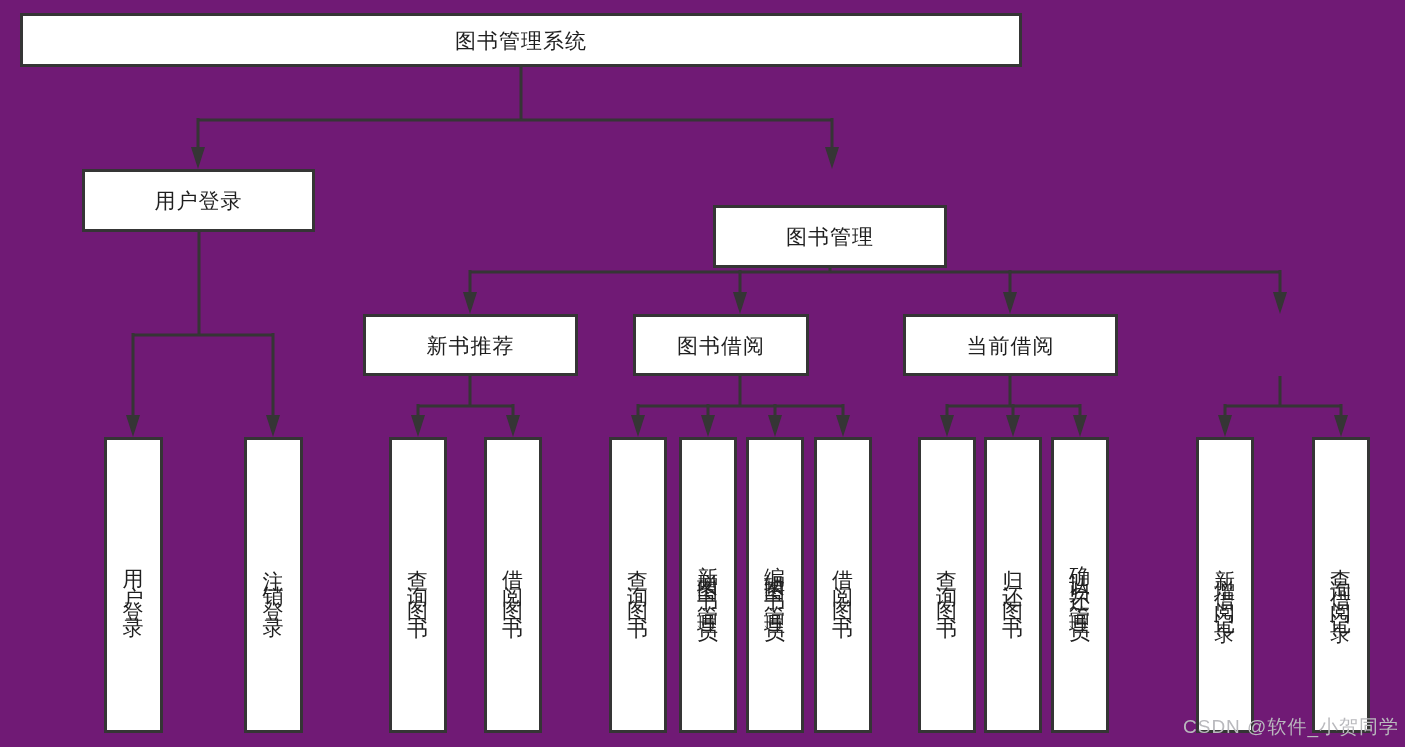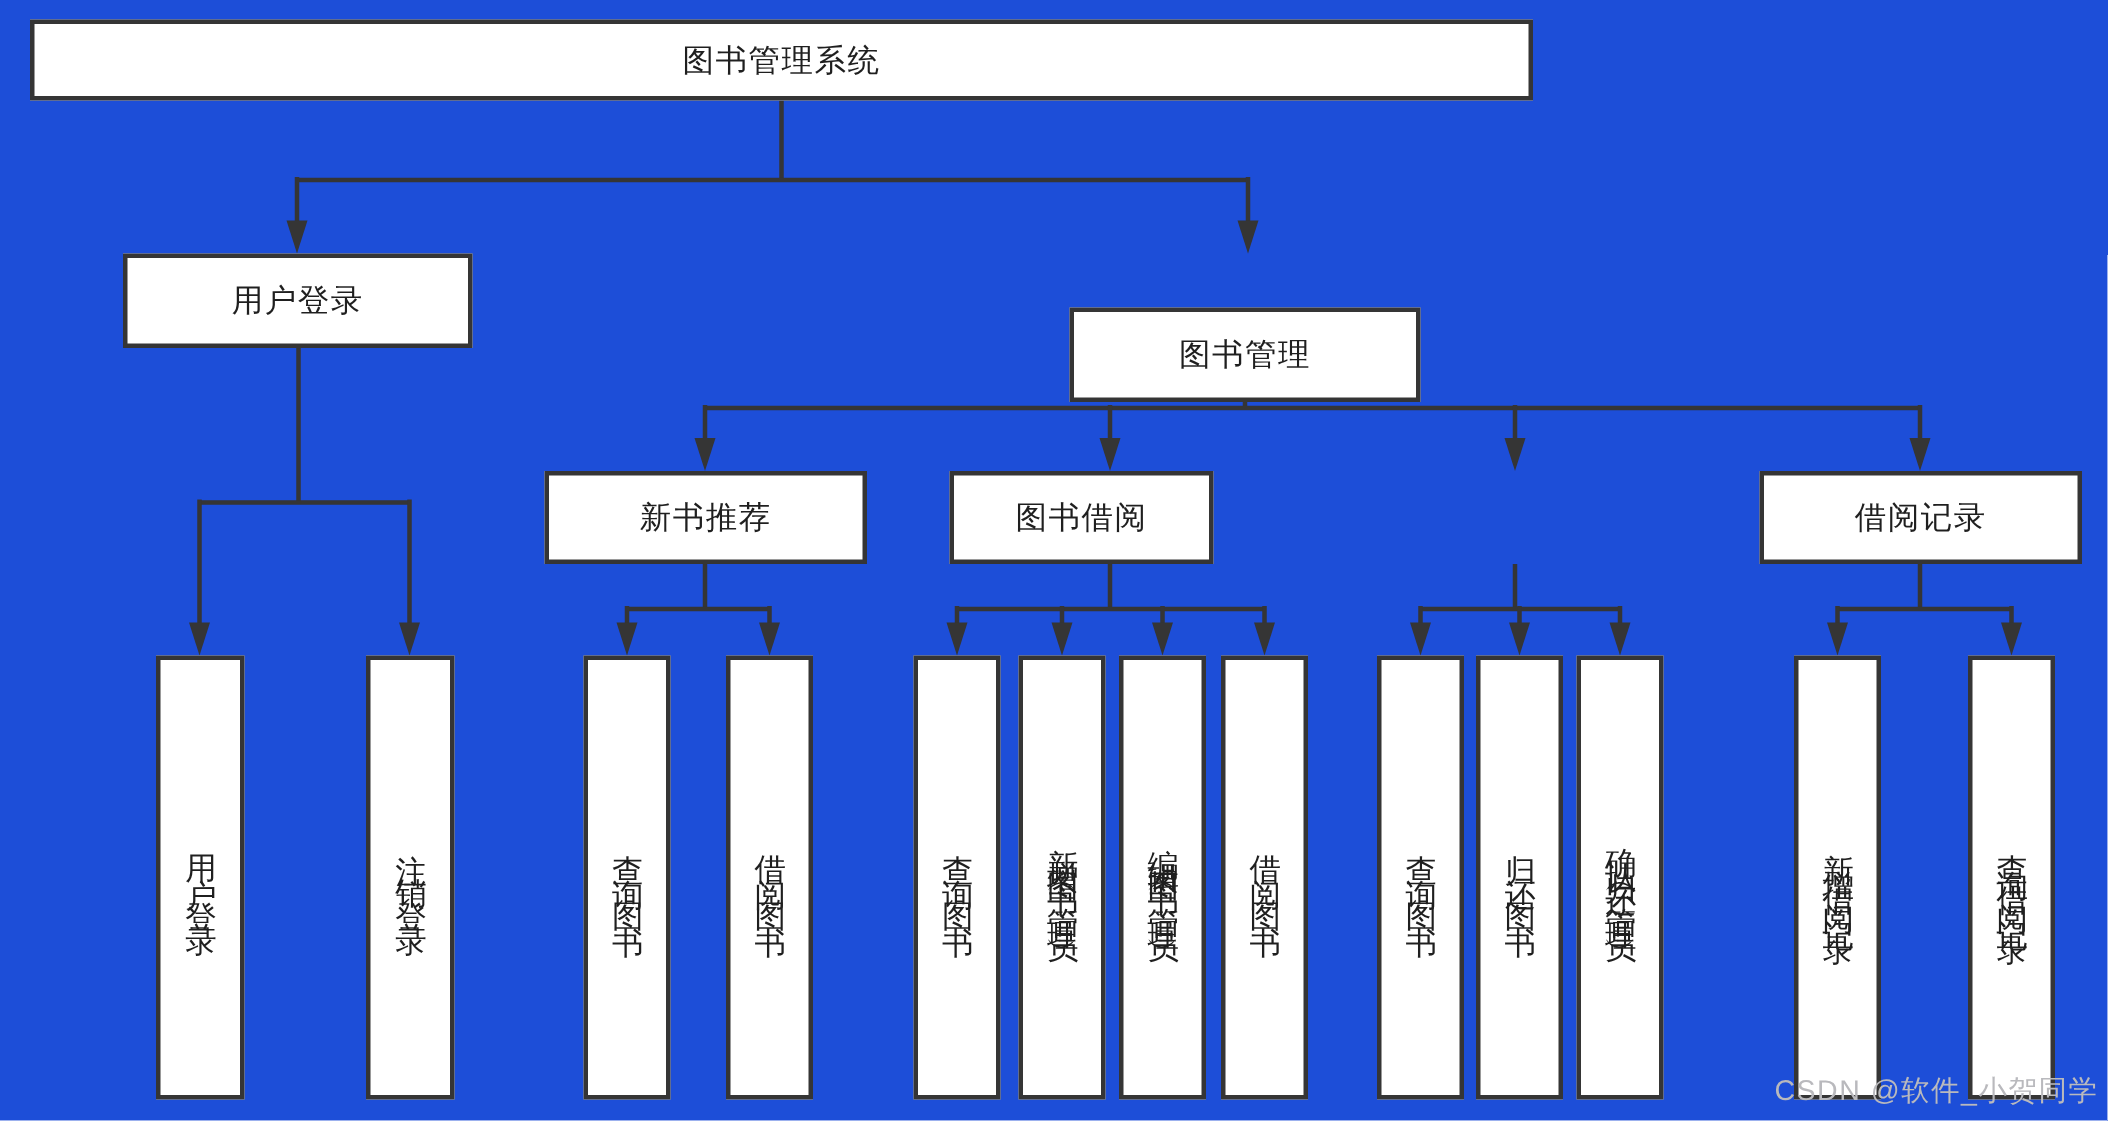--- a/index.html
+++ b/index.html
@@ -1,17 +1,17 @@
 <!DOCTYPE html>
 <html><head>
 <meta charset="utf-8">
 <style>
   html,body{margin:0;padding:0;background:#ffffff;}
   .stage{
-    position:relative;width:1405px;height:747px;background:#1d4ed8;
+    position:relative;width:1405px;height:747px;background:#701a75;
     font-family:"Liberation Sans", sans-serif;color:#1f1f1f;overflow:hidden;
   }
   .wires{position:absolute;left:0;top:0;}
   .node{
     position:absolute;box-sizing:border-box;border:3px solid #353535;background:#ffffff;
     display:flex;align-items:center;justify-content:center;
     font-size:21px;line-height:1;color:#1f1f1f;
   }
   .node.h span{letter-spacing:1px;}
   .node.v{
@@ -107,22 +107,22 @@
   <div class="node h" style="left:713px;top:169px;width:234px;height:63px;margin-top:36px;">
     <span>图书管理</span>
   </div>
 
   <div class="node h" style="left:363px;top:314px;width:215px;height:62px;">
     <span>新书推荐</span>
   </div>
   <div class="node h" style="left:633px;top:314px;width:176px;height:62px;">
     <span>图书借阅</span>
   </div>
-  <div class="node h" style="left:1173px;top:314px;width:215px;height:62px;">
-    <span>借阅记录</span>
+  <div class="node h" style="left:903px;top:314px;width:215px;height:62px;">
+    <span>当前借阅</span>
   </div>
 
   <div class="node v ls4" style="left:104px;top:437px;width:59px;height:296px;">
     <span>用户登录</span>
   </div>
   <div class="node v ls4" style="left:244px;top:437px;width:59px;height:296px;">
     <span>注销登录</span>
   </div>
 
   <div class="node v ls4" style="left:389px;top:437px;width:58px;height:296px;">

